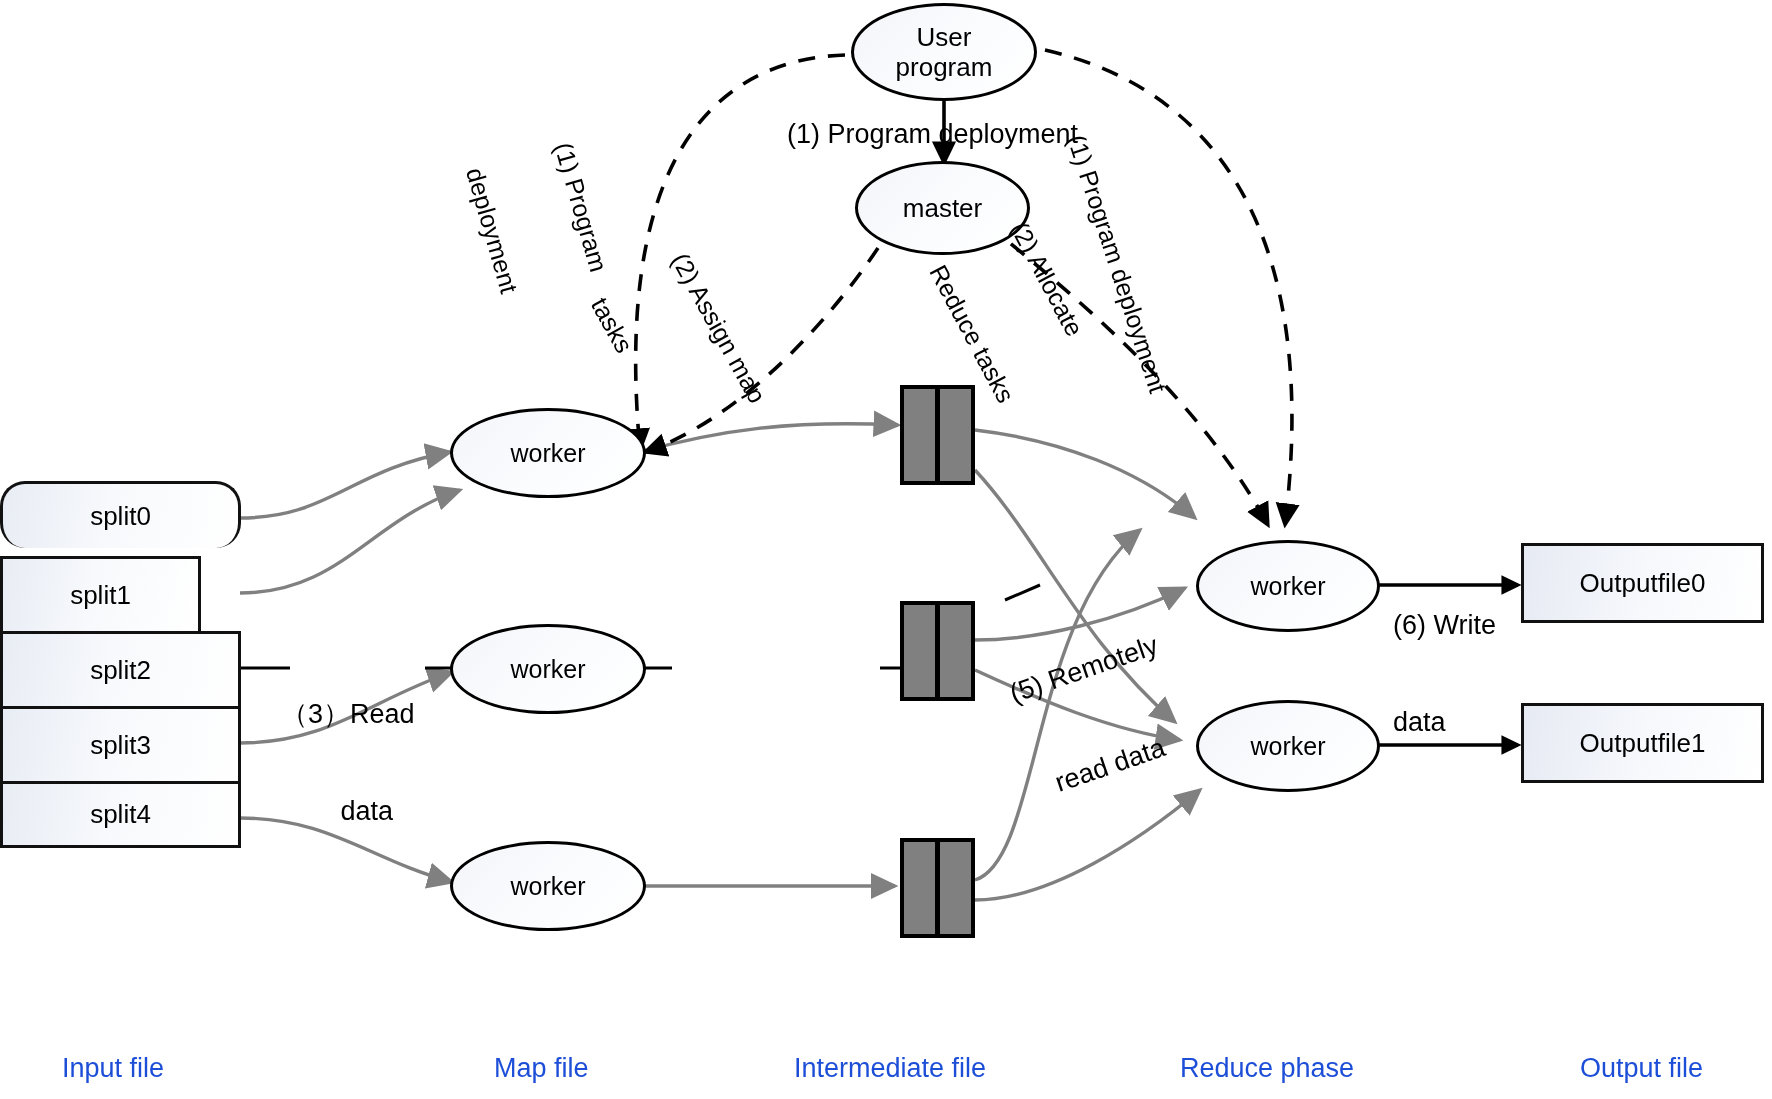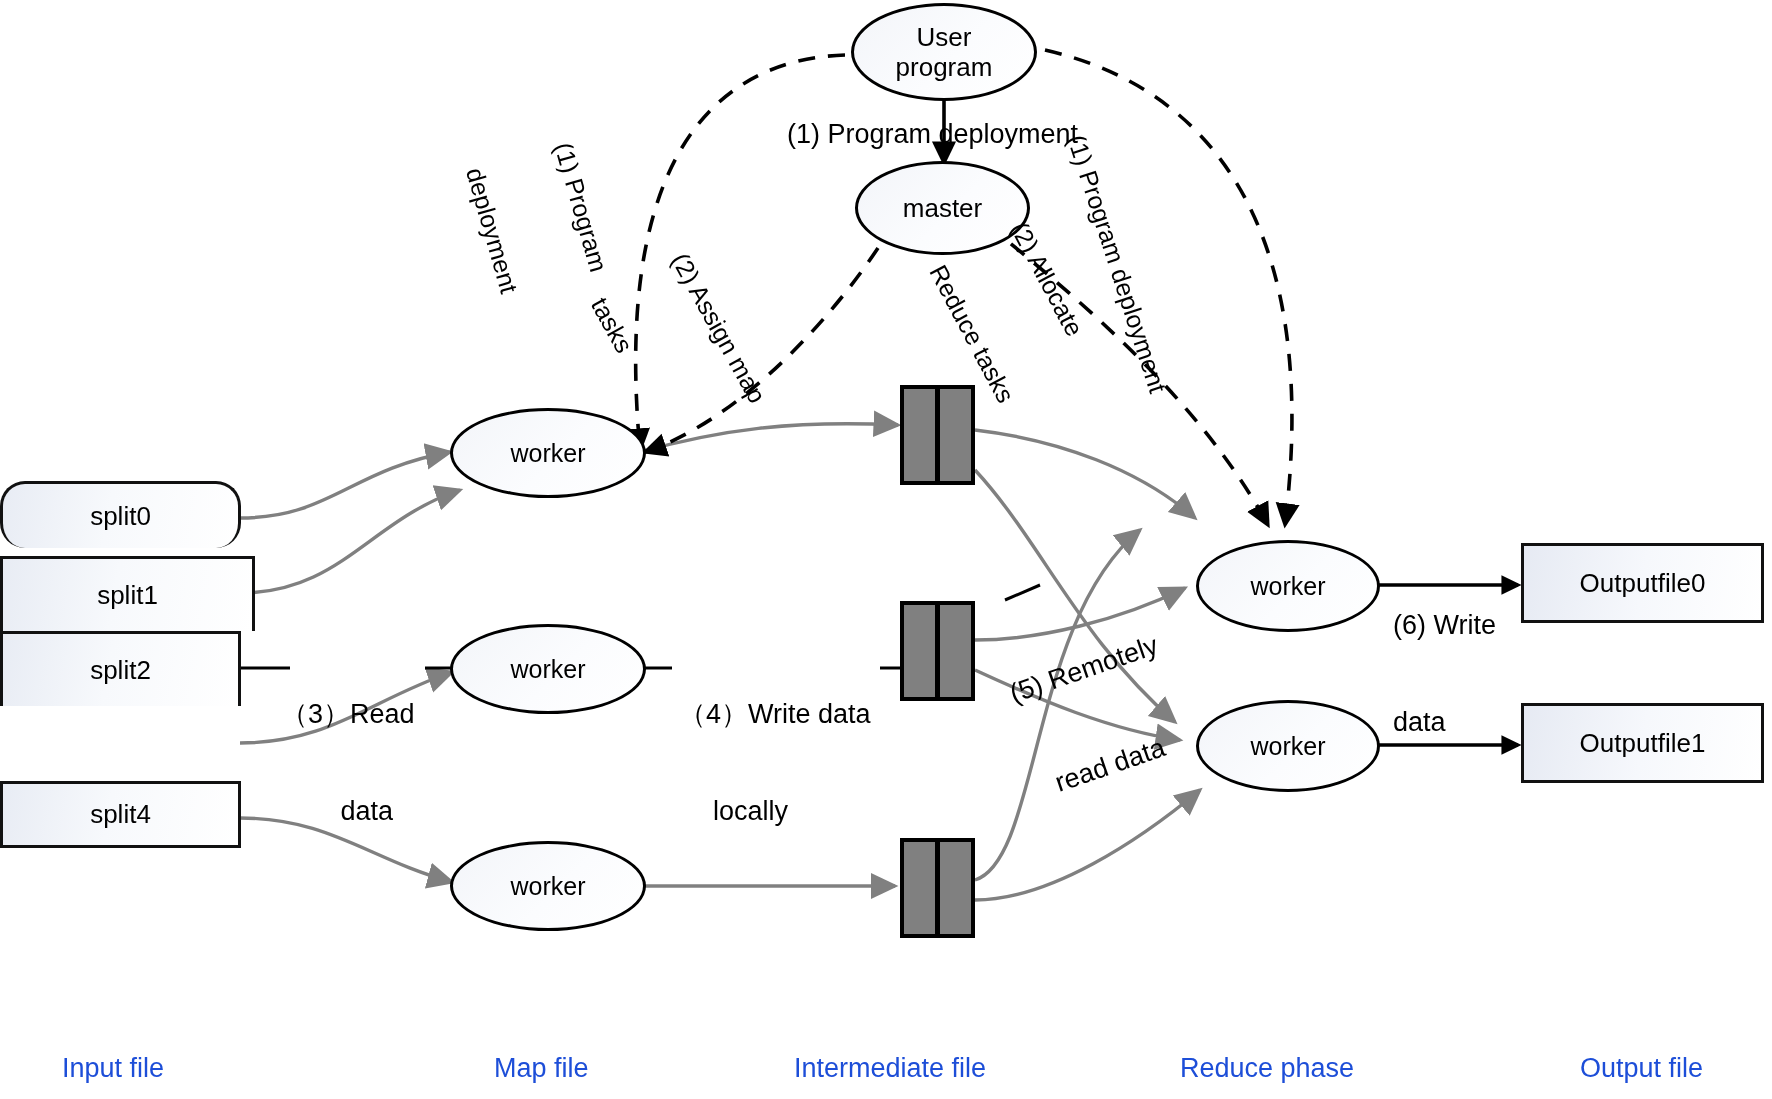--- a/index.html
+++ b/index.html
@@ -124,25 +124,28 @@
     </g>
 
     <g fill="none" stroke="#000" stroke-width="3.6">
       <path d="M944,100 L944,163" marker-end="url(#ah-black)"></path>
     </g>
   </svg>
 
   <div class="node splitbox" style="left:0px;top:481px;width:241px;height:67px;border-radius:25px;">
     <span>split0</span>
   </div>
-  <div class="node splitbox" style="left:0px;top:556px;width:255px;height:75px;text-align:right;">
+  <div class="node splitbox" style="left:0px;top:556px;width:201px;height:75px;text-align:right;">
     <span>split1</span>
   </div>
   <div class="node splitbox" style="left:0px;top:631px;width:241px;height:75px;">
     <span>split2</span>
+  </div>
+  <div class="node splitbox" style="left:0px;top:706px;width:241px;height:75px;">
+    <span>split3</span>
   </div>
   <div class="node splitbox last" style="left:0px;top:781px;width:241px;height:67px;">
     <span>split4</span>
   </div>
 
   <div class="node ellipse" style="left:851px;top:3px;width:186px;height:98px;flex-direction:column;line-height:1.16;">
     <span>User</span>
     <span>program</span>
   </div>
 
@@ -211,24 +214,20 @@
   <div class="rot" style="left:1085px;top:188px;transform:rotate(62deg);">
     <div>(2) Allocate</div>
     <div>Reduce tasks</div>
   </div>
 
   <div class="lbl cjk" style="left:281px;top:633px;text-align:center;">
     <div>（3）Read</div>
     <div style="padding-left:38px;">data</div>
   </div>
 
-  <div class="lbl cjk" style="left:679px;top:633px;">
-    <div>（4）Write data</div>
-    <div style="padding-left:34px;">locally</div>
-  </div>
 
   <div class="rot" style="left:984px;top:617px;transform:rotate(-19deg);font-size:27px;">
     <div>(5) Remotely</div>
     <div style="padding-left:14px;">read data</div>
   </div>
 
   <div class="lbl" style="left:1393px;top:544px;">
     <div>(6) Write</div>
     <div>data</div>
   </div>

